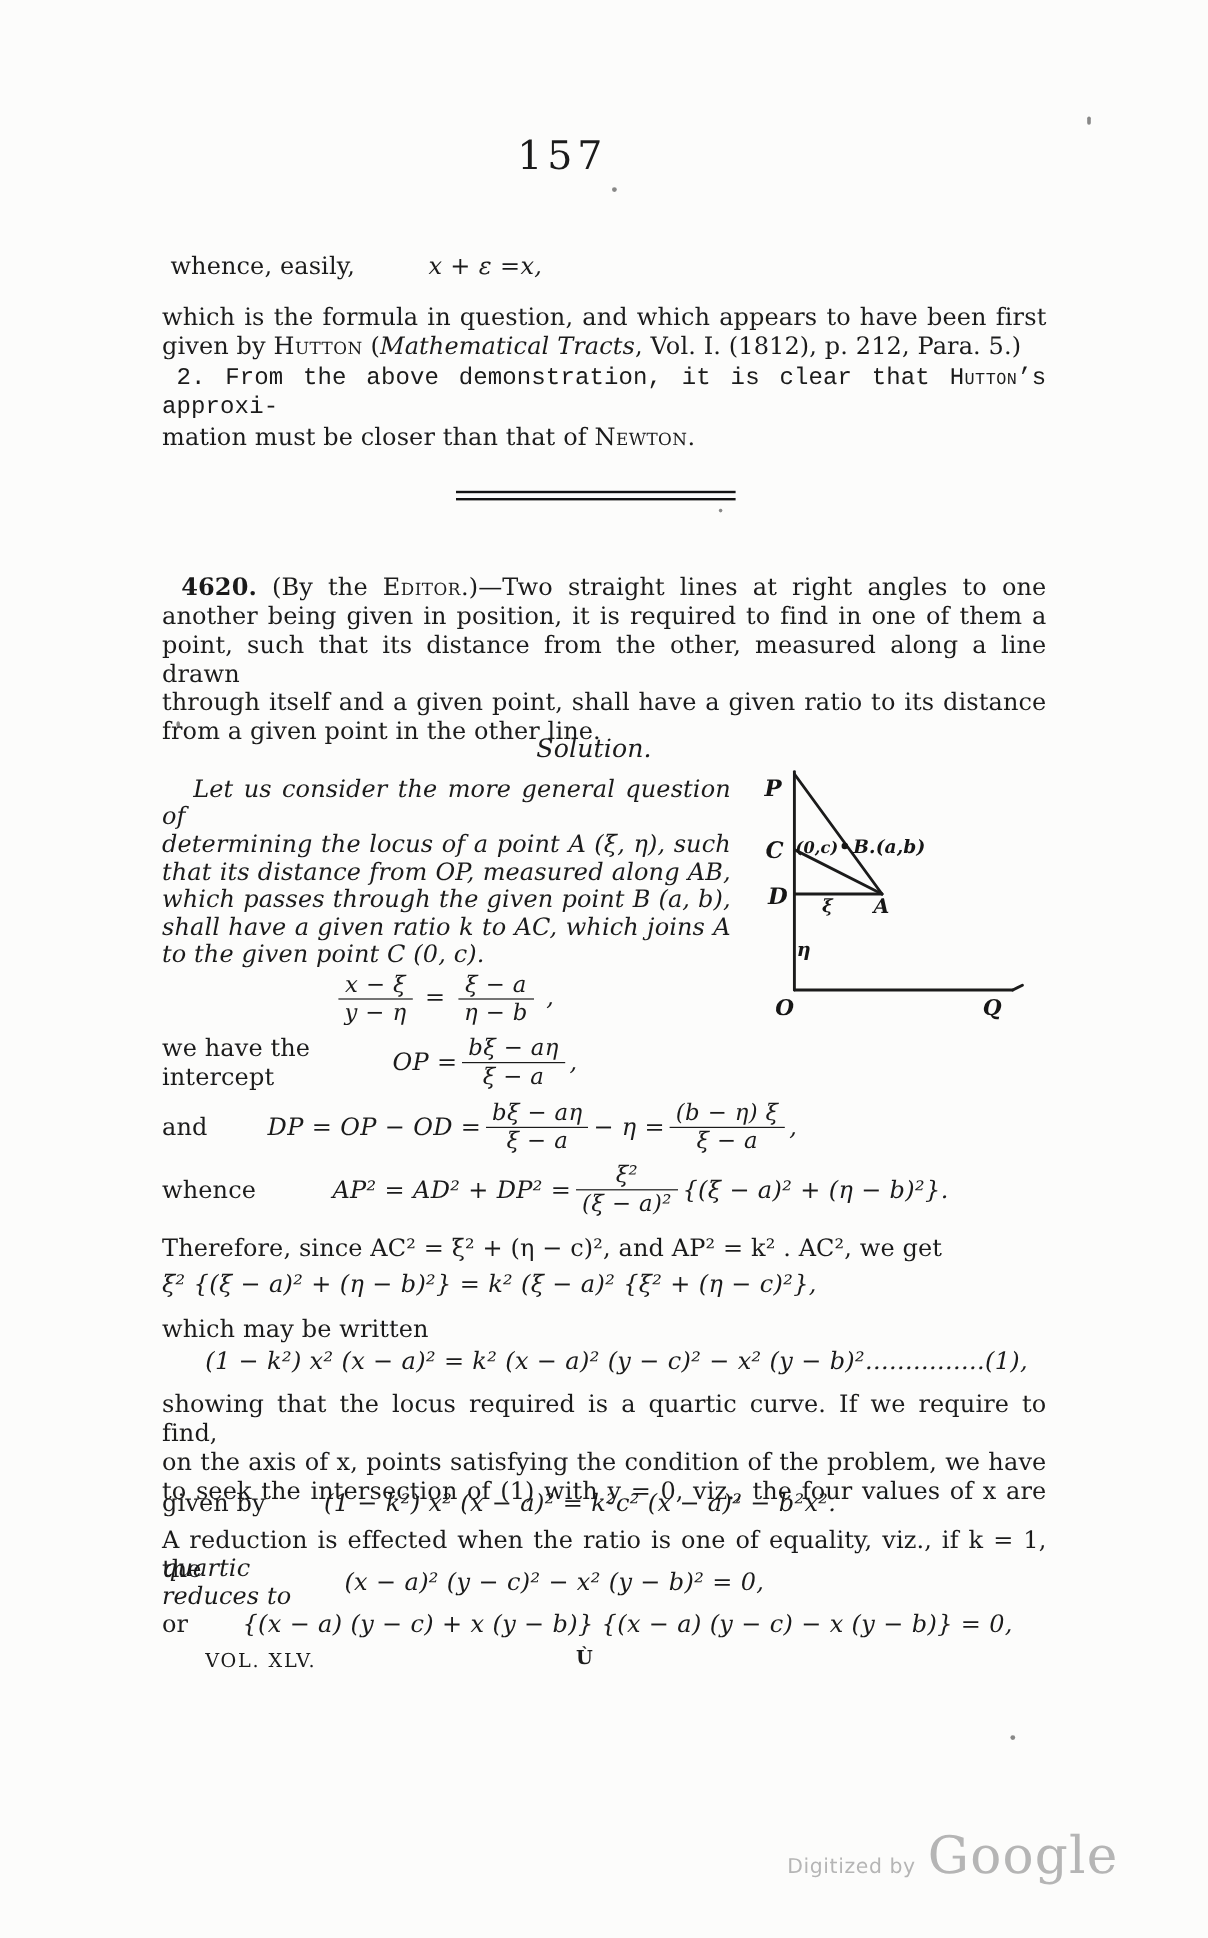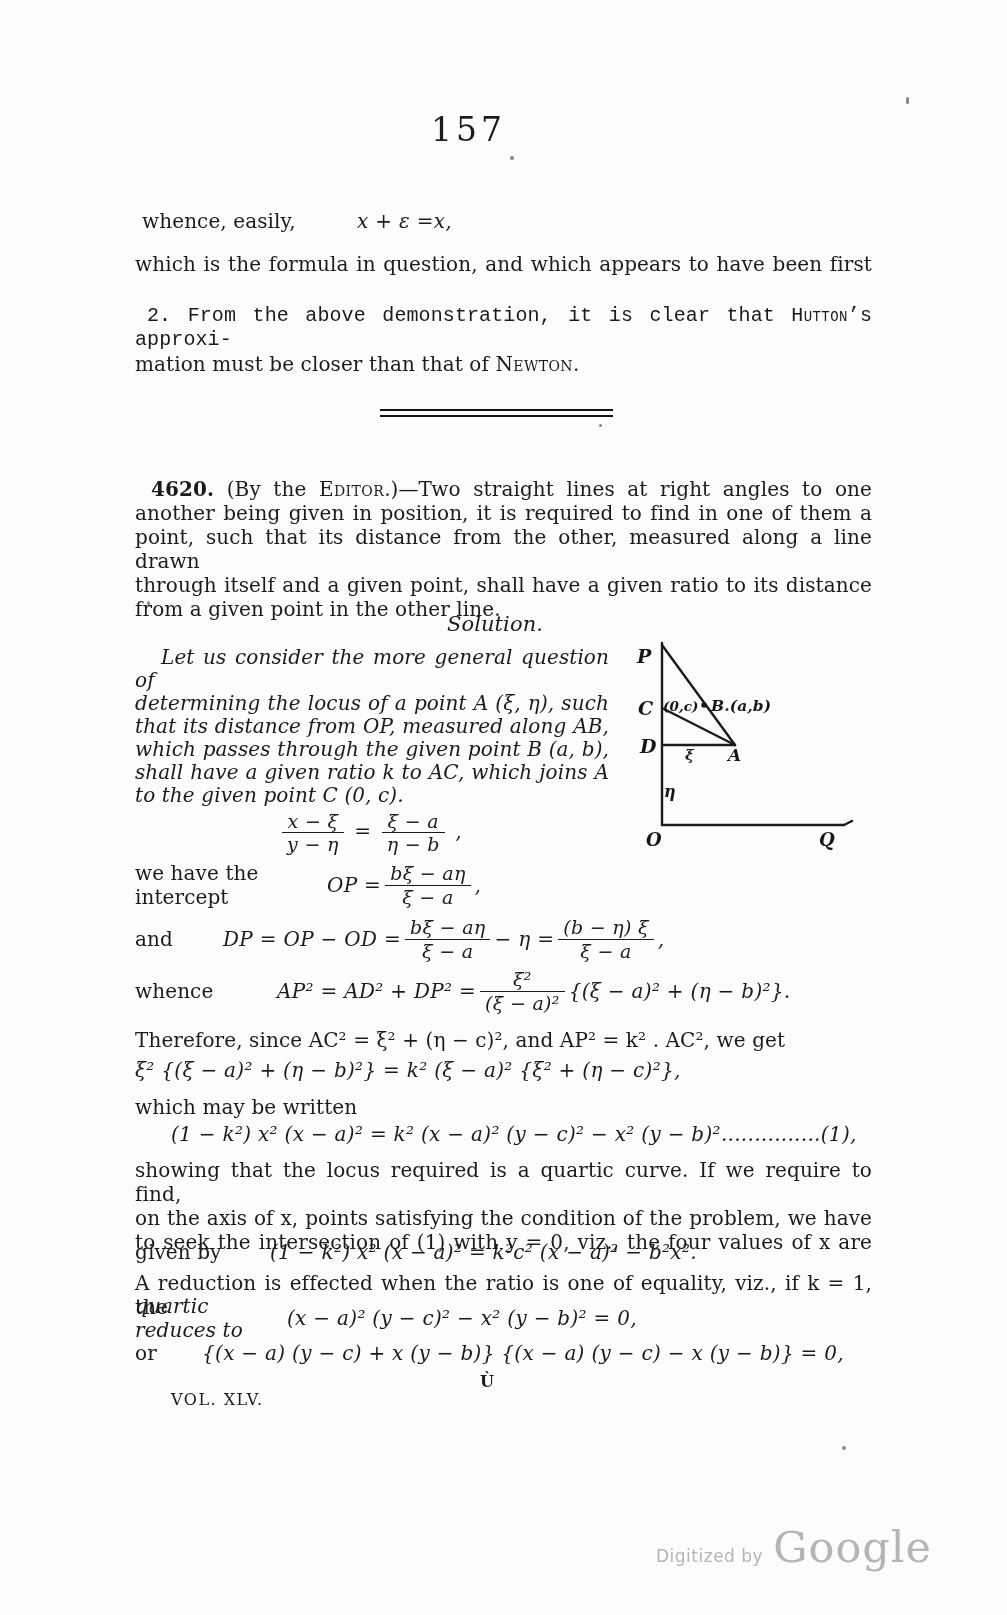--- a/index.html
+++ b/index.html
@@ -41,20 +41,21 @@
   <div class="abs pageno" style="top:118px; left:0;">157</div>
 
   <div class="abs colL eqrow" style="top:192px; height:58px;">
     <span class="lbl" style="width:215px; padding-left:7px;">whence, easily,</span>
     <span class="eq">x + ε =</span>
     <span class="eq">x,</span>
   </div>
 
   <div class="abs colL" style="top:252px;">
     <div class="jl">which is the formula in question, and which appears to have been first</div>
+    <div><span>given by </span><span class="sc">Hutton</span><span> (</span><span class="it">Mathematical Tracts</span><span>, Vol. I. (1812), p. 212, Para. 5.)</span></div>
   </div>
 
   <div class="abs colL" style="top:304px;">
     <div class="jl" style="text-indent:12px;font-family:Liberation Mono, monospace;"><span>2. From the above demonstration, it is clear that </span><span class="sc">Hutton</span><span>’s approxi-</span></div>
     <div><span>mation must be closer than that of </span><span class="sc">Newton</span><span>.</span></div>
   </div>
 
   <div class="abs dblrule" style="top:409px; left:380px; width:233px;"></div>
 
   <div class="abs colL" style="top:477px;">
@@ -170,21 +171,21 @@
   <div class="abs colL eqrow" style="top:1303px; height:30px;">
     <span class="lbl" style="width:152px;font-style:italic;">quartic reduces to</span>
     <span class="eq">(x − a)² (y − c)² − x² (y − b)² = 0,</span>
   </div>
 
   <div class="abs colL eqrow" style="top:1336px; height:34px;">
     <span class="lbl" style="width:67px;">or</span>
     <span class="eq">{(x − a) (y − c) + x (y − b)} {(x − a) (y − c) − x (y − b)} = 0,</span>
   </div>
 
-  <div class="abs footer" style="top:1372px; left:171px;margin-top:16px;">VOL. XLV.</div>
+  <div class="abs footer" style="top:1372px; left:171px;">VOL. XLV.</div>
   <div class="abs footer b" style="top:1370px; left:480px; letter-spacing:0;">Ù</div>
 
   <div class="speck" style="top:156px; left:510px;"></div>
   <div class="speck" style="top:97px; left:906px; height:7px; width:3px; border-radius:2px;"></div>
   <div class="speck" style="top:424px; left:599px; width:3px; height:3px;"></div>
   <div class="speck" style="top:601px; left:147px; width:3px; height:5px;"></div>
   <div class="speck" style="top:1446px; left:842px;"></div>
 
   <div class="abs wm" style="top:1535px; left:656px;">
     <span class="pre">Digitized by</span>

